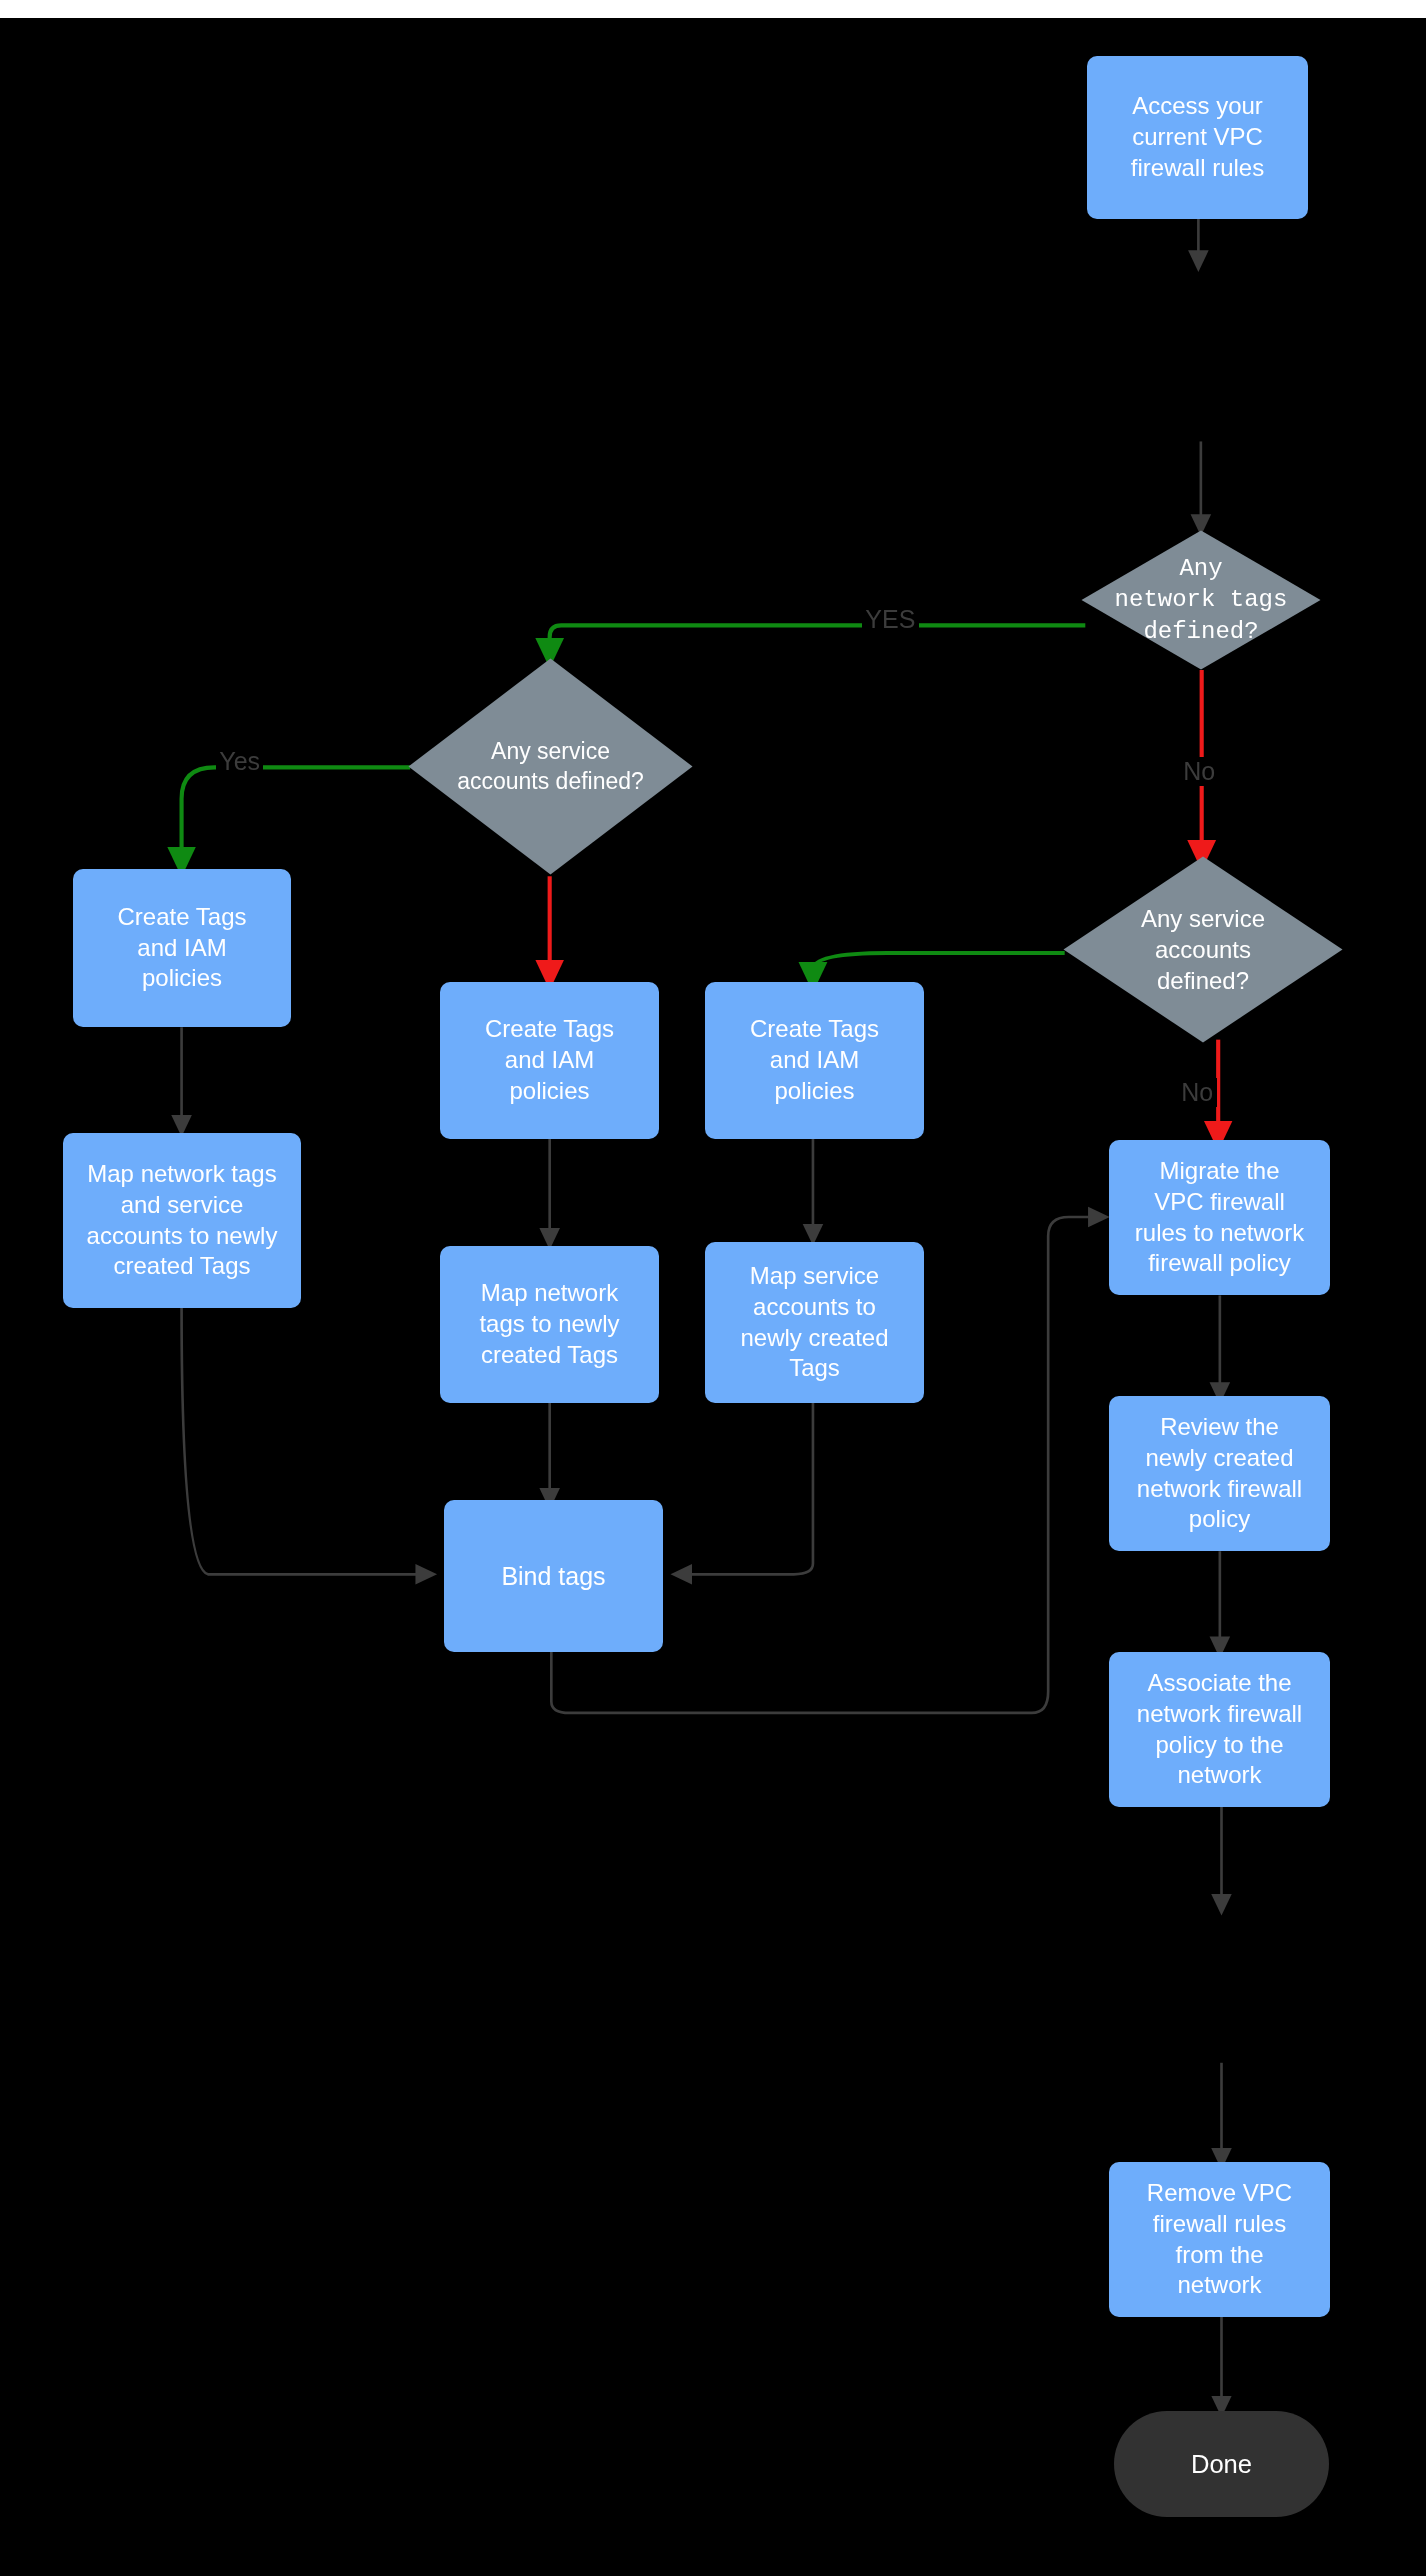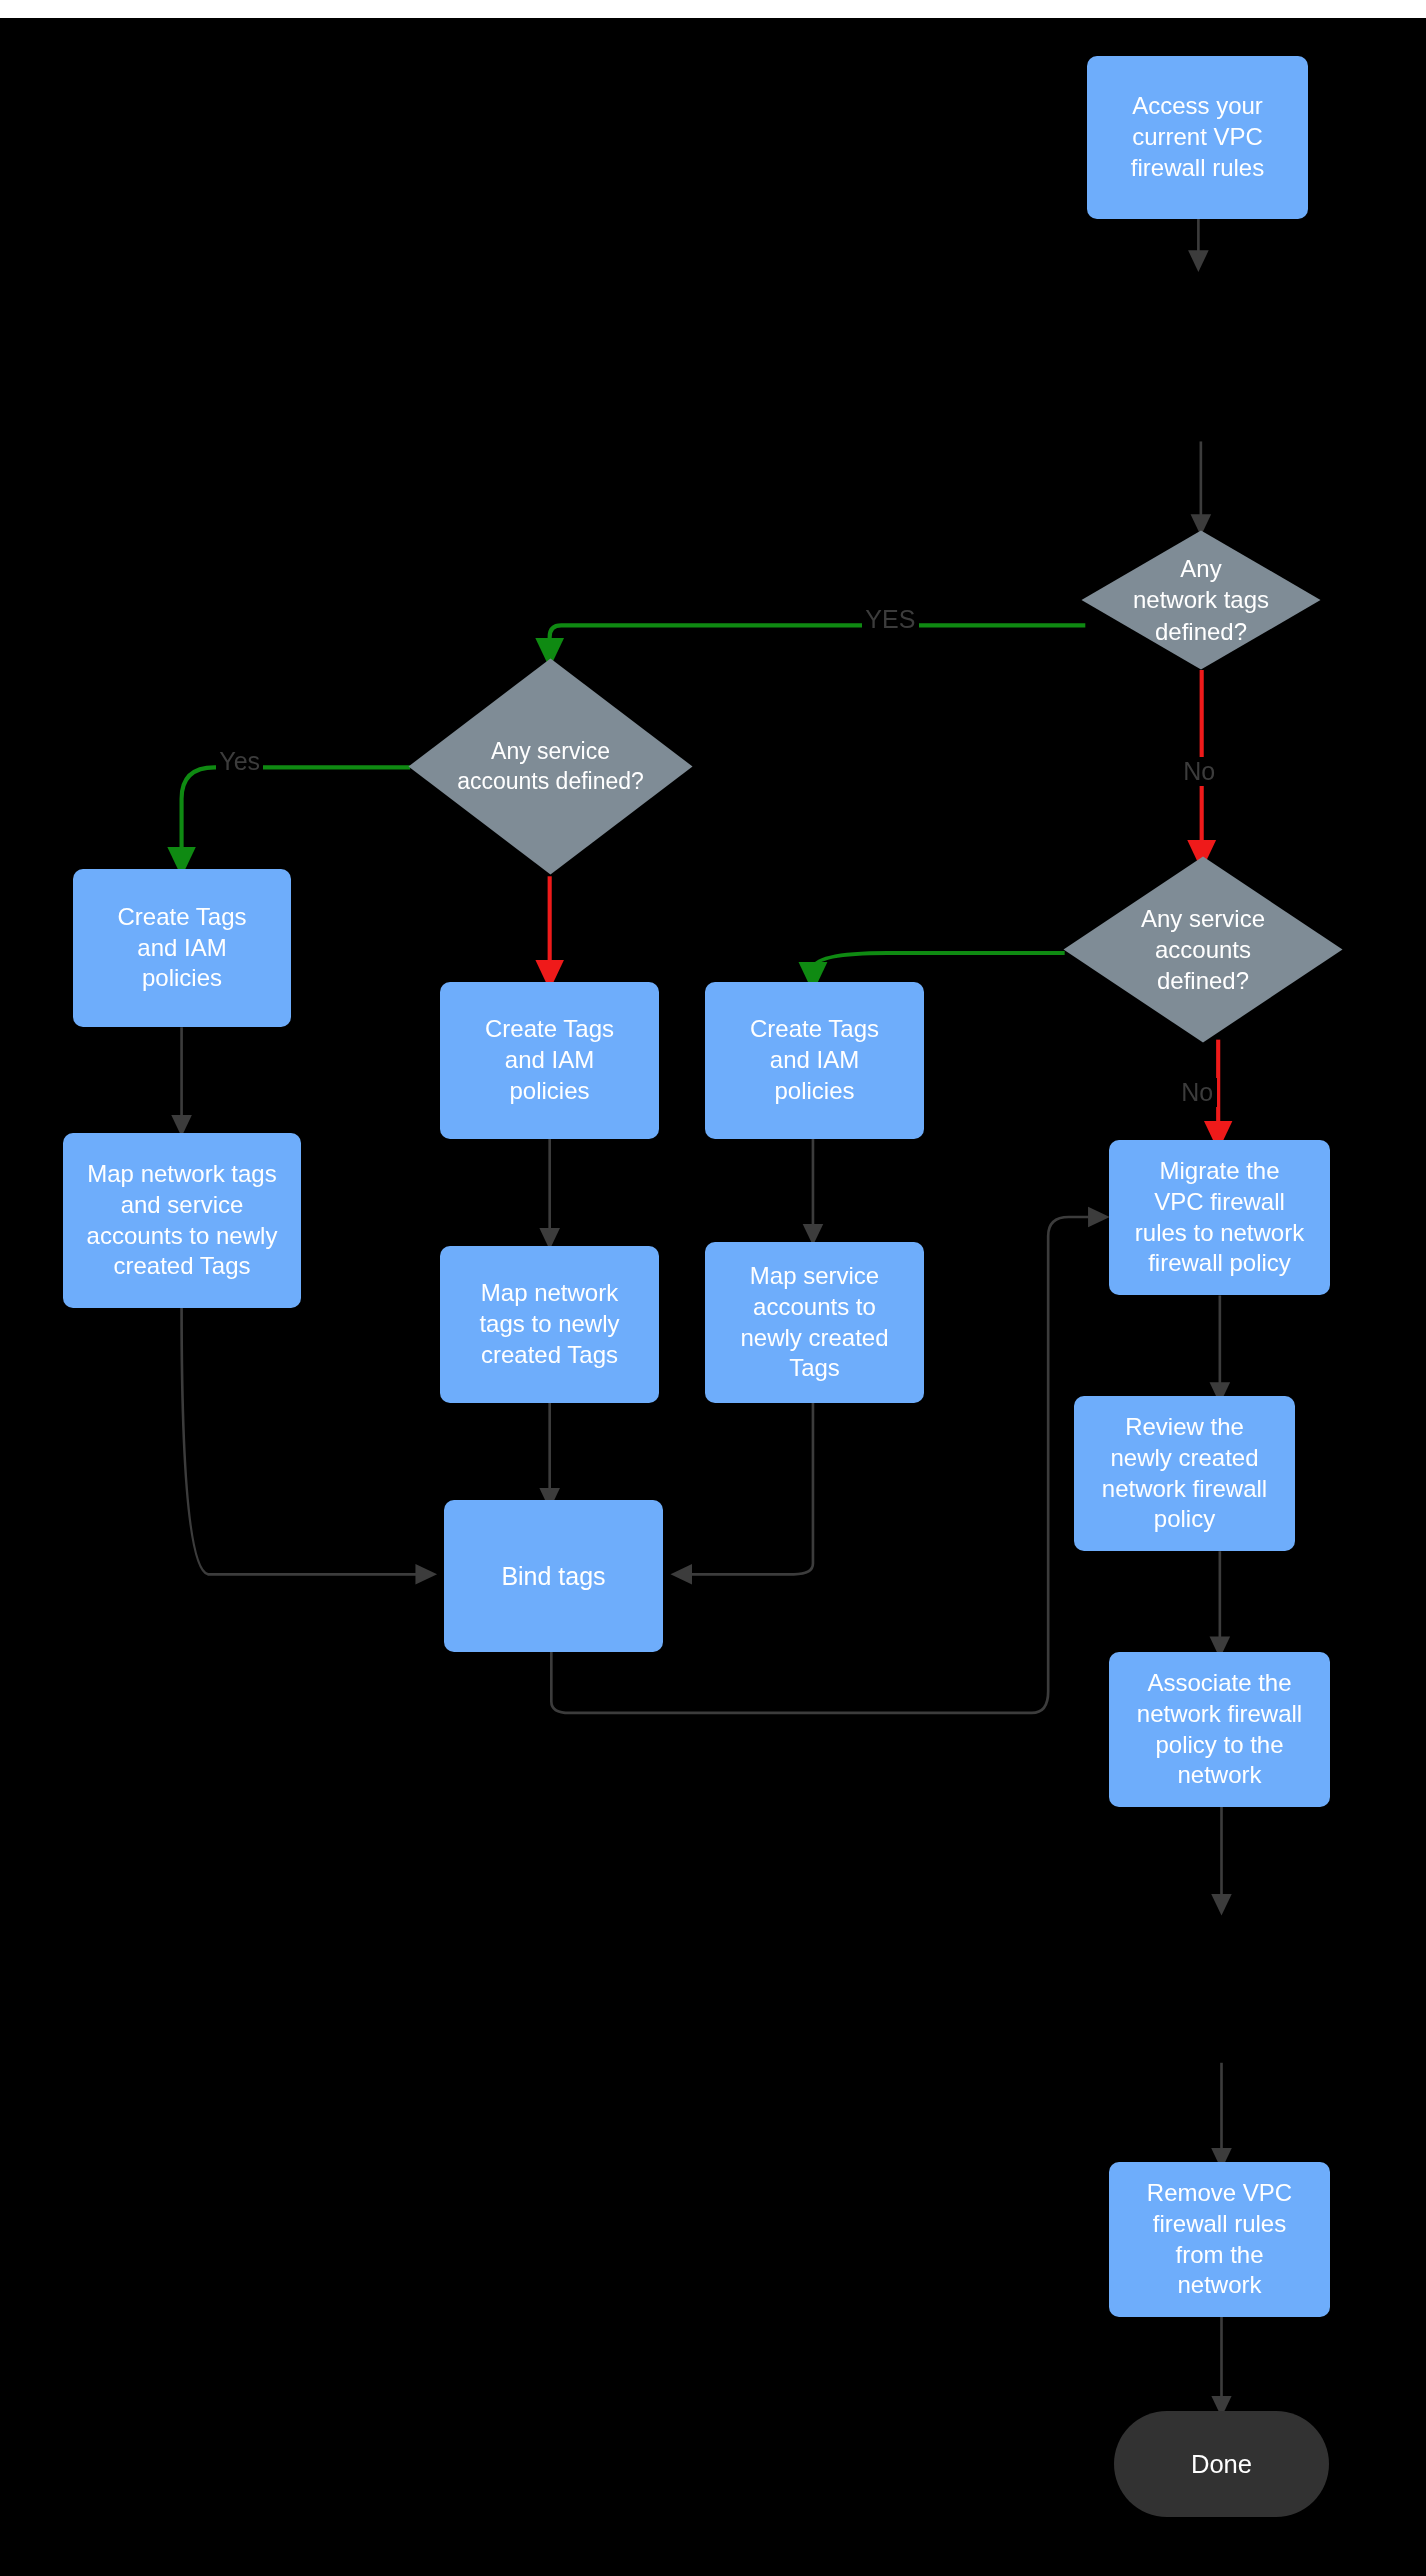--- a/index.html
+++ b/index.html
@@ -167,21 +167,21 @@
   <div class="edge-label" style="left:862px; top:605px;">YES</div>
   <div class="edge-label" style="left:1180px; top:757px;">No</div>
   <div class="edge-label" style="left:216px; top:747px;">Yes</div>
   <div class="edge-label" style="left:1178px; top:1078px;">No</div>
 
   <div class="node process" style="left:1087px; top:56px;  width:221px; height:163px;">Access your
 current VPC
 firewall rules</div>
 
 
-  <div class="decision-wrap" style="left:1079px; top:528px; width:244px; height:144px;">
+  <div class="decision-wrap" style="left:1079px; top:528px; width:244px; height:144px;font-family:Liberation Mono, monospace;">
     <svg class="decision-shape" viewBox="0 0 296 175" preserveAspectRatio="none">
       <polygon points="148,3 293,87.5 148,172 3,87.5" fill="#7f8c96"></polygon>
     </svg>
     <div class="decision-label">Any
 network tags
 defined?</div>
   </div>
 
   <div class="decision-wrap" style="left:406px; top:656px; width:289px; height:221px;">
     <svg class="decision-shape" viewBox="0 0 350 268" preserveAspectRatio="none">
@@ -226,21 +226,21 @@
 newly created
 Tags</div>
 
   <div class="node process" style="left:444px; top:1500px; width:219px; height:152px; font-size:25px;">Bind tags</div>
 
   <div class="node process" style="left:1109px; top:1140px; width:221px; height:155px;">Migrate the
 VPC firewall
 rules to network
 firewall policy</div>
 
-  <div class="node process" style="left:1074px; top:1396px; width:221px; height:155px;">Review the
+  <div class="node process" style="left:1109px; top:1396px; width:221px; height:155px;">Review the
 newly created
 network firewall
 policy</div>
 
   <div class="node process" style="left:1109px; top:1652px; width:221px; height:155px;">Associate the
 network firewall
 policy to the
 network</div>
 
 

